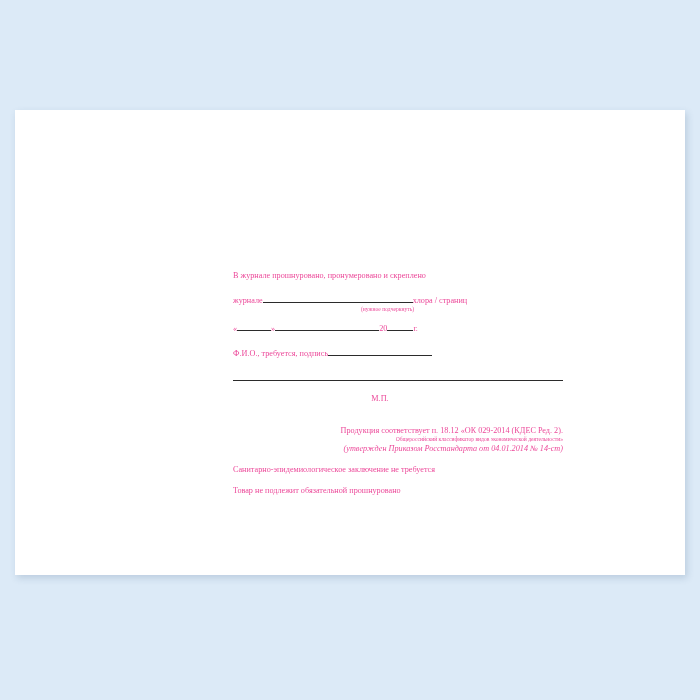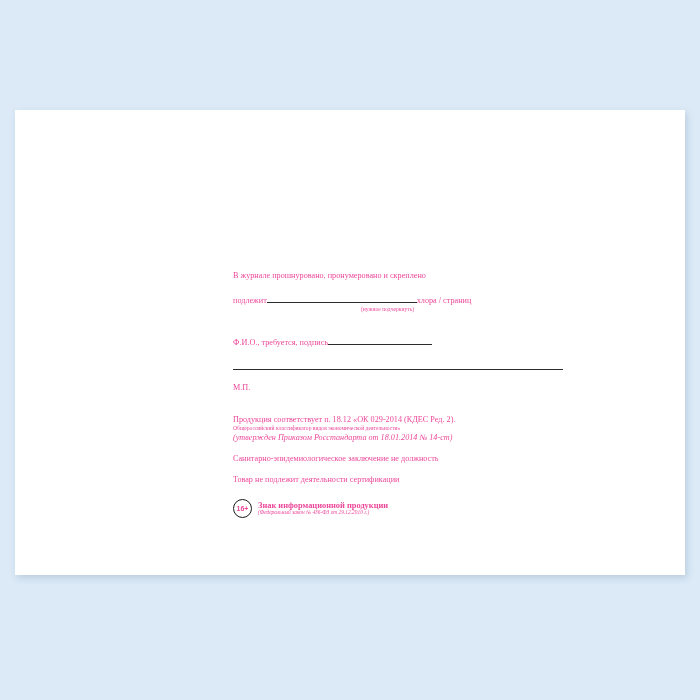--- a/index.html
+++ b/index.html
@@ -66,21 +66,21 @@
     vertical-align: baseline;
   }
   .r-long { width: 150px; }
   .r-mid  { width: 104px; }
   .r-short{ width: 34px; }
   .r-xs   { width: 26px; }
   .r-full { width: 100%; }
 
   .mp {
     font-size: 8.2px;
-    text-align: left;
+    text-align: center;
     margin: 0;
     padding-right: 36px;
   }
 
   .badge-row {
     display: flex;
     align-items: center;
     gap: 6px;
     margin-top: 4px;
   }
@@ -99,42 +99,45 @@
   }
   .badge-text-wrap { line-height: 1.1; }
   .badge-title {
     font-size: 8.4px;
     font-weight: bold;
   }
   .badge-sub {
     font-size: 5.4px;
     font-style: italic;
   }
-  .para-tight { line-height: 1.3; }
+  .para-tight { line-height: 1.3; text-align: right; }
 </style>
 </head>
 <body>
 
 <div id="stage">
 
   <div id="sheet">
 
     <div id="content">
 
       <p class="line">В журнале прошнуровано, пронумеровано и скреплено</p>
 
       <div class="blk-gap-md"></div>
 
       <p class="line">
-        <span>подлежит</span><span class="rule r-long"></span><span>хлора / страниц</span>
+        <span>журнале</span><span class="rule r-long"></span><span>хлора / страниц</span>
       </p>
       <span class="tiny tiny-center-under">(нужное подчеркнуть)</span>
 
       <div class="blk-gap-sm"></div>
 
+      <p class="line">
+        <span>«</span><span class="rule r-short"></span><span>»</span><span class="rule r-mid"></span><span>20</span><span class="rule r-xs"></span><span>г.</span>
+      </p>
 
       <div class="blk-gap-md"></div>
 
       <p class="line">
         <span>Ф.И.О., требуется, подпись</span><span class="rule r-mid"></span>
       </p>
 
       <div class="blk-gap-md"></div>
 
       <p class="line">
@@ -143,37 +146,30 @@
 
       <div class="blk-gap-sm"></div>
 
       <p class="mp">М.П.</p>
 
       <div class="blk-gap-lg"></div>
 
       <div class="para-tight">
         <p class="line">Продукция соответствует п. 18.12 «ОК 029-2014 (КДЕС Ред. 2).</p>
         <p class="tiny">Общероссийский классификатор видов экономической деятельности»</p>
-        <p class="line ital">(утвержден Приказом Росстандарта от 18.01.2014 № 14-ст)</p>
+        <p class="line ital">(утвержден Приказом Росстандарта от 04.01.2014 № 14-ст)</p>
       </div>
 
       <div class="blk-gap-sm"></div>
 
-      <p class="line">Санитарно-эпидемиологическое заключение не должность</p>
+      <p class="line">Санитарно-эпидемиологическое заключение не требуется</p>
 
       <div class="blk-gap-sm"></div>
 
-      <p class="line">Товар не подлежит деятельности сертификации</p>
+      <p class="line">Товар не подлежит обязательной прошнуровано</p>
 
       <div class="blk-gap-sm"></div>
 
 
-      <div class="badge-row">
-        <div class="age-badge">16+</div>
-        <div class="badge-text-wrap">
-          <div class="badge-title">Знак информационной продукции</div>
-          <div class="badge-sub">(Федеральный закон № 436-ФЗ от 29.12.2010 г.)</div>
-        </div>
-      </div>
 
     </div>
   </div>
 </div>
 
 </body></html>

